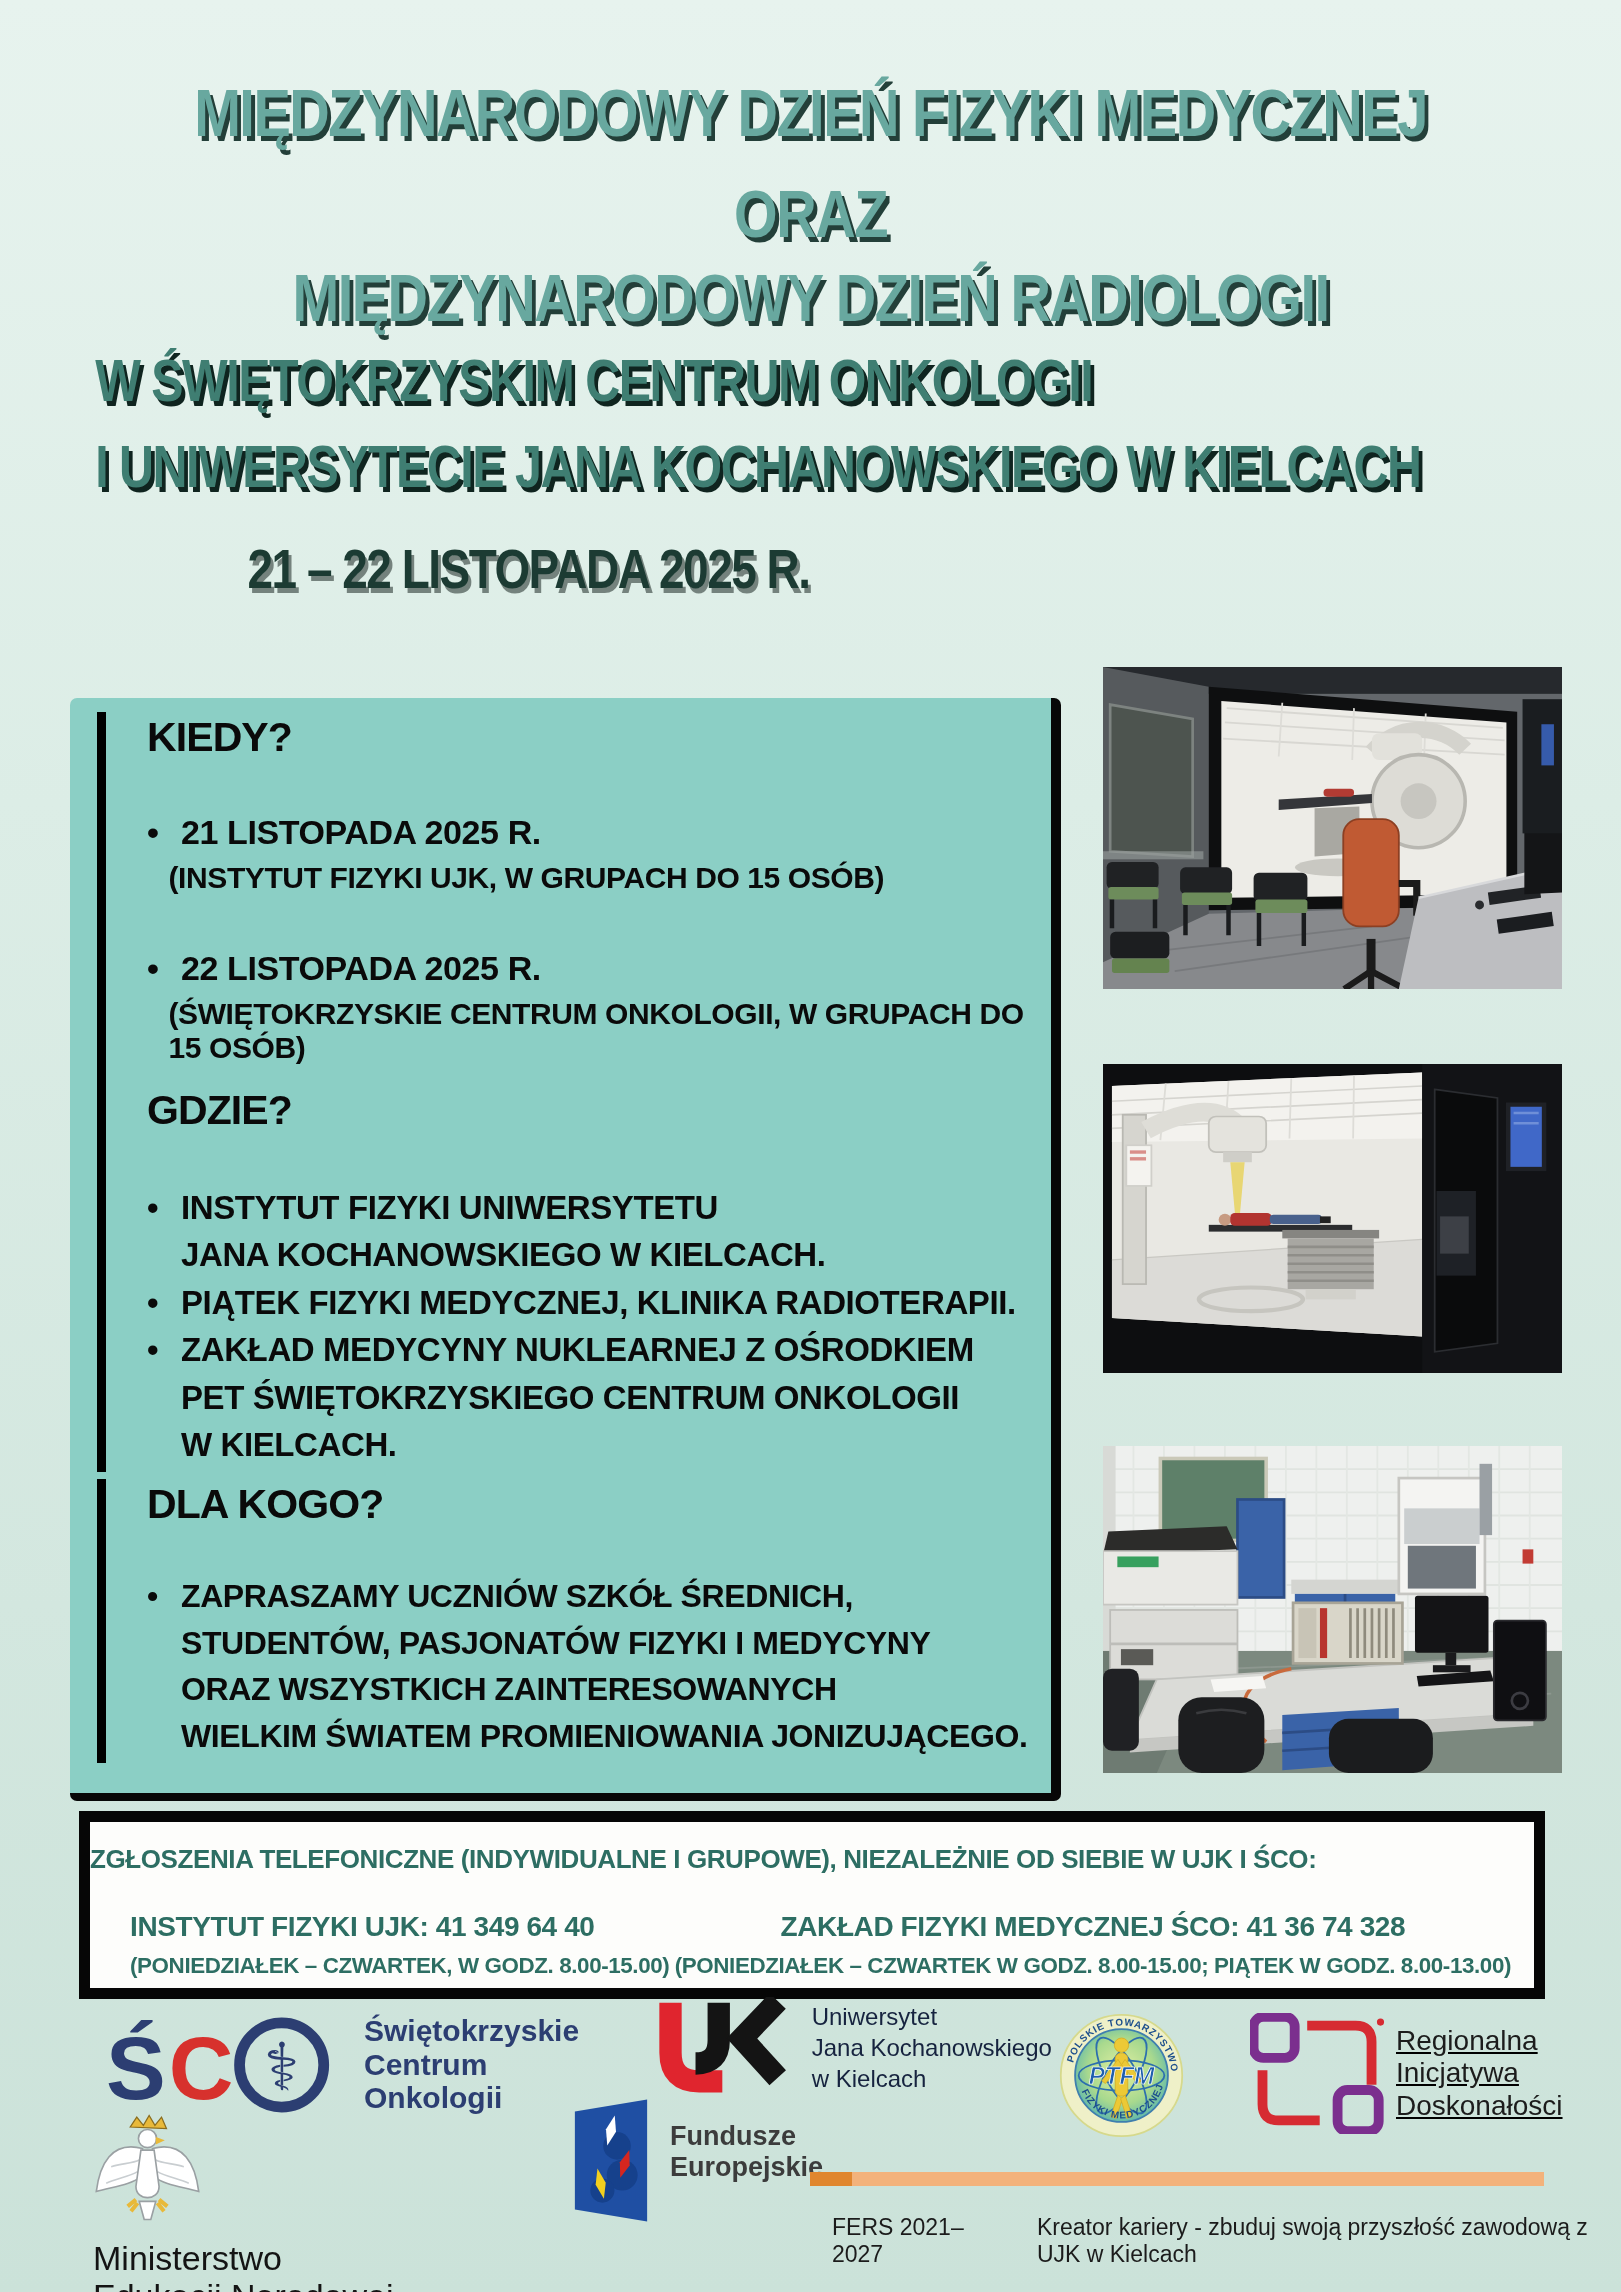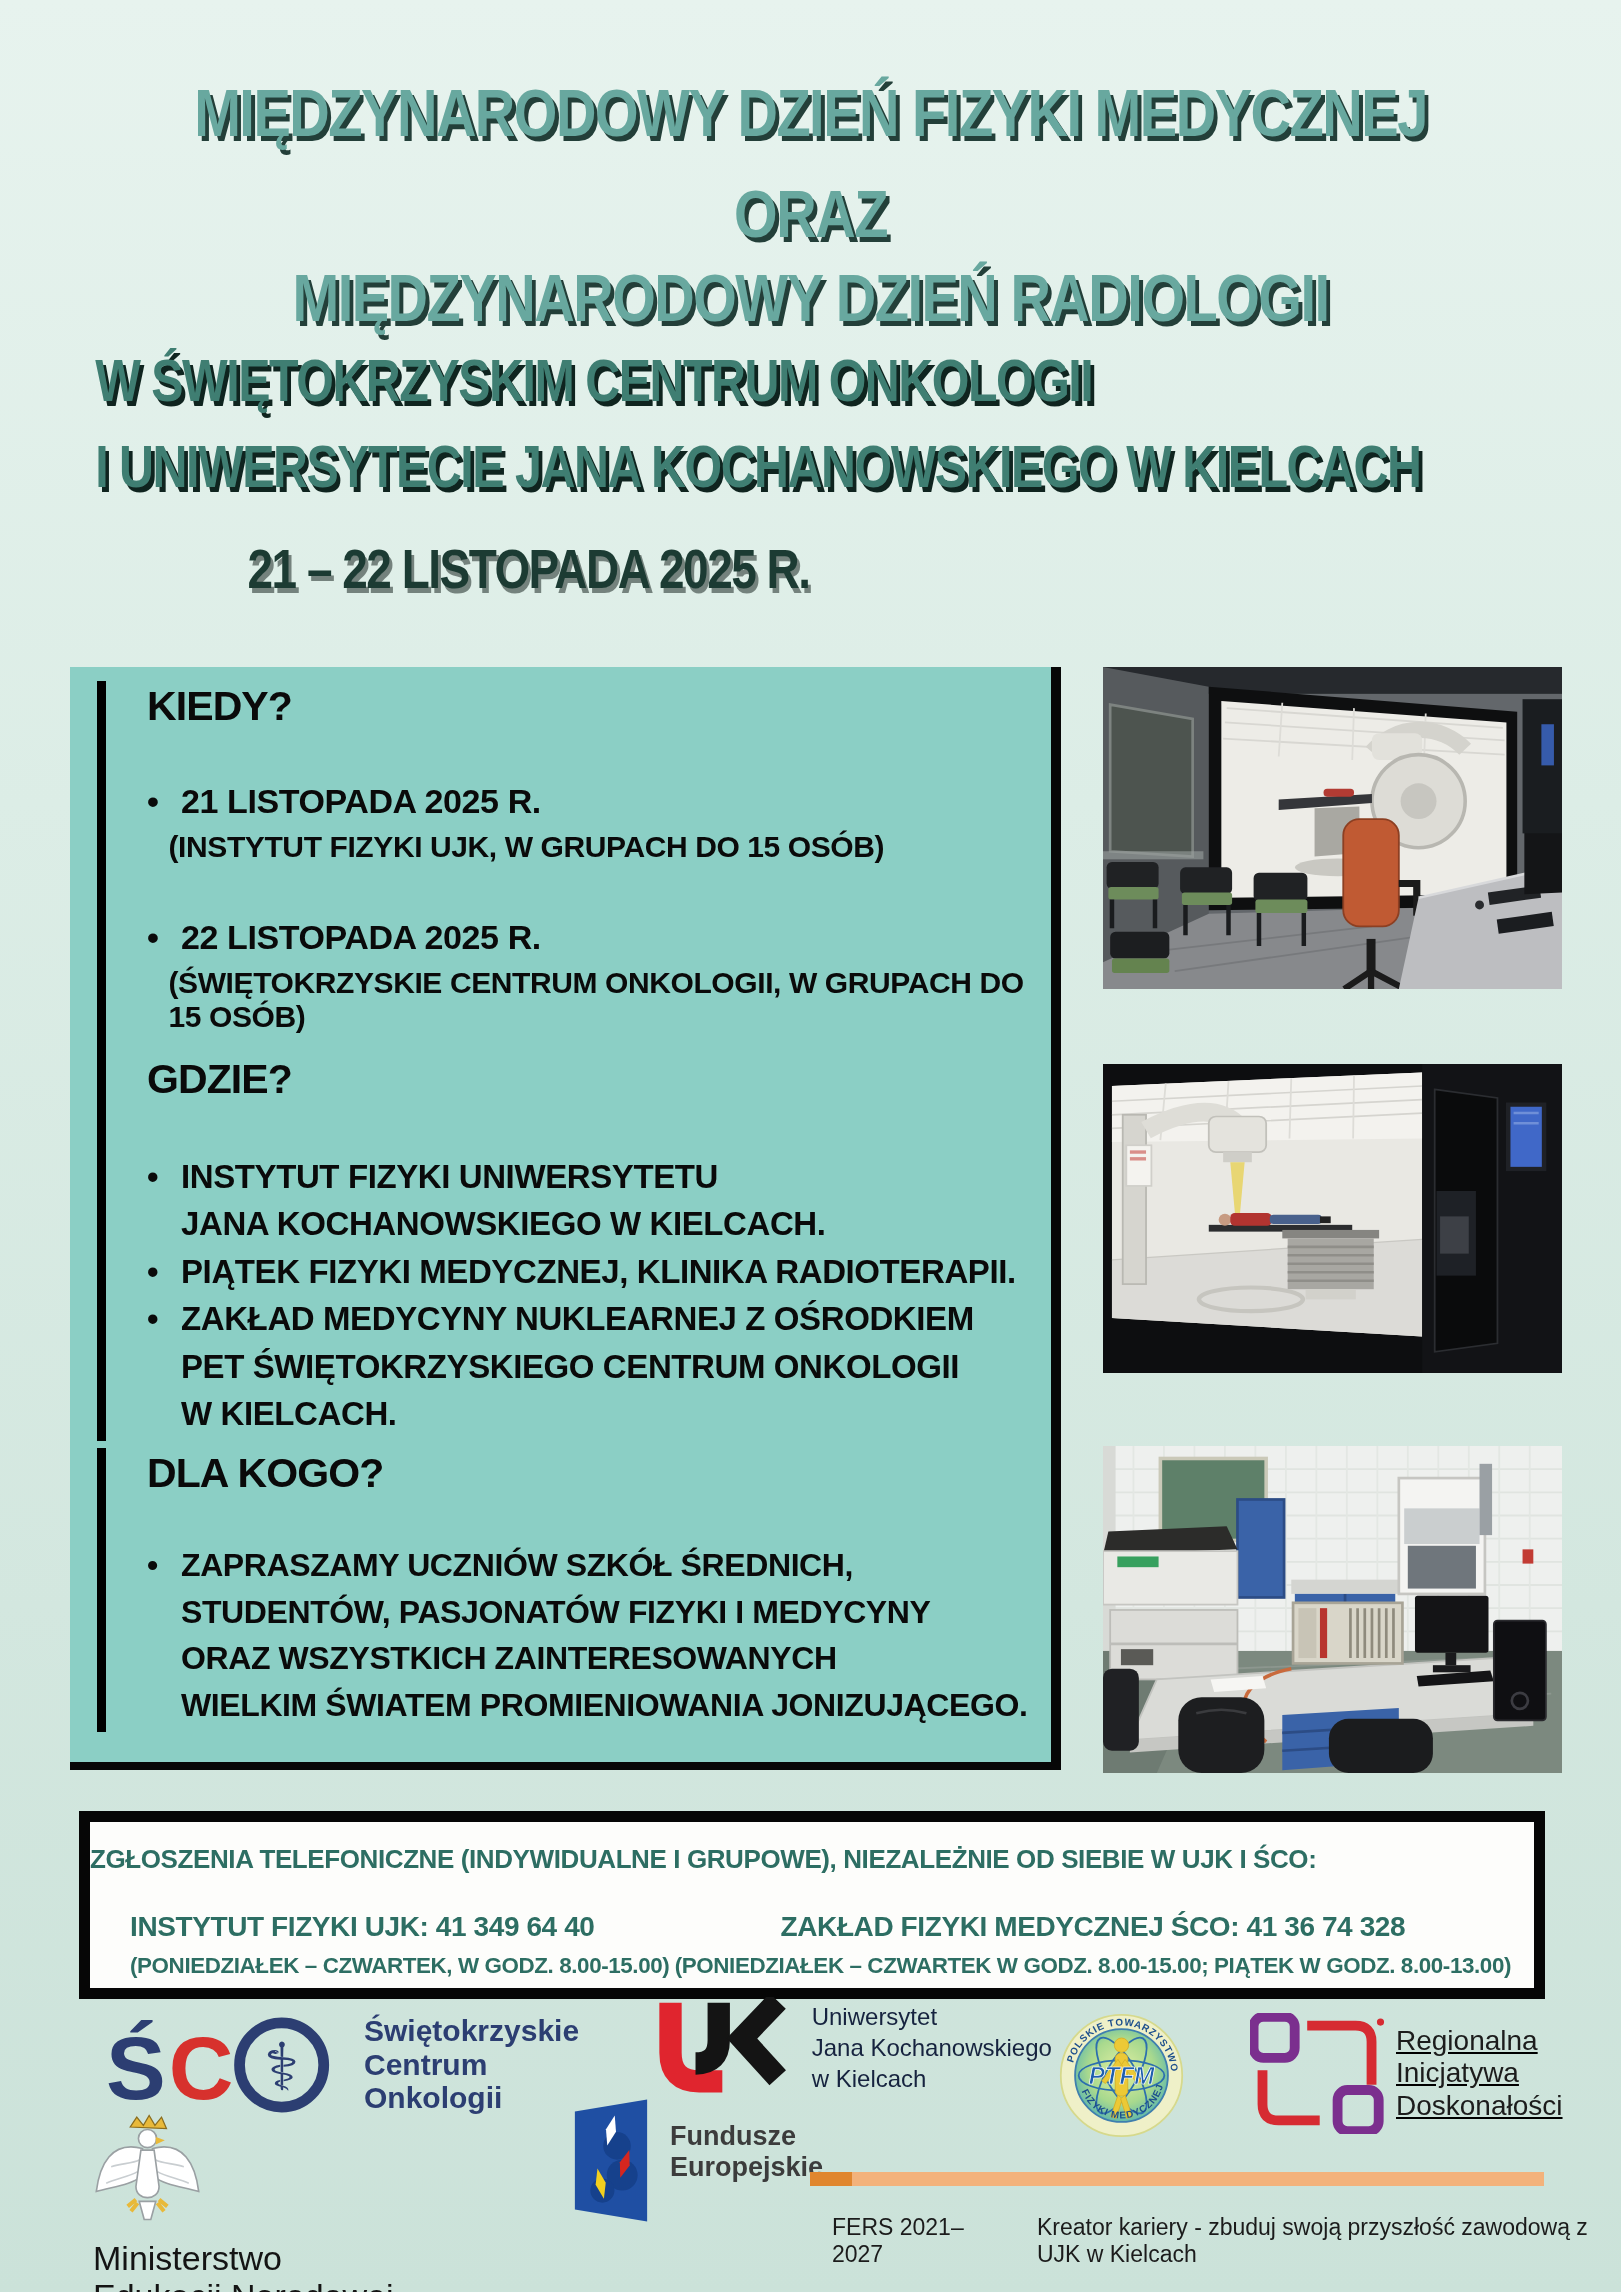--- a/index.html
+++ b/index.html
@@ -16,23 +16,24 @@
   .t2{font-size:59px;color:#3f7e72;text-shadow:4.5px 5.4px 0 #0f241f;}
   .t3{font-size:56px;color:#1c3b33;text-shadow:3.6px 4.5px 0 rgba(10,22,18,.5);}
   .tl1{top:75px;}
   .tl2{top:176px;}
   .tl3{top:260px;}
   .tl4{top:347px;}
   .tl5{top:433px;}
   .tl6{top:536px;}
   
   .panel{
-    position:absolute;left:70px;top:667px;width:991px;height:1103px;
+    position:absolute;left:70px;top:698px;width:991px;height:1103px;
     background:#8bcfc5;border-right:10.7px solid #070707;border-bottom:8px solid #070707;
     box-sizing:border-box;
+    border-radius:7px;
   }
   .sec{position:absolute;left:27px;border-left:9px solid #000;padding:1.8px 0 3.6px 41px;color:#0a0a0a;}
   .sec h2{font-size:41px;font-weight:bold;margin:0;letter-spacing:-0.9px;}
   .sec-kiedy{top:14.3px;width:896px;}
   .sec-gdzie{top:387px;width:922px;}
   .sec-dla{top:781px;width:922px;}
   .sec-kiedy h2{margin-bottom:52px;}
   .sec-gdzie h2{margin-bottom:50px;}
   .sec-dla h2{margin-bottom:45px;}
   .k-item{margin-bottom:54px;}

